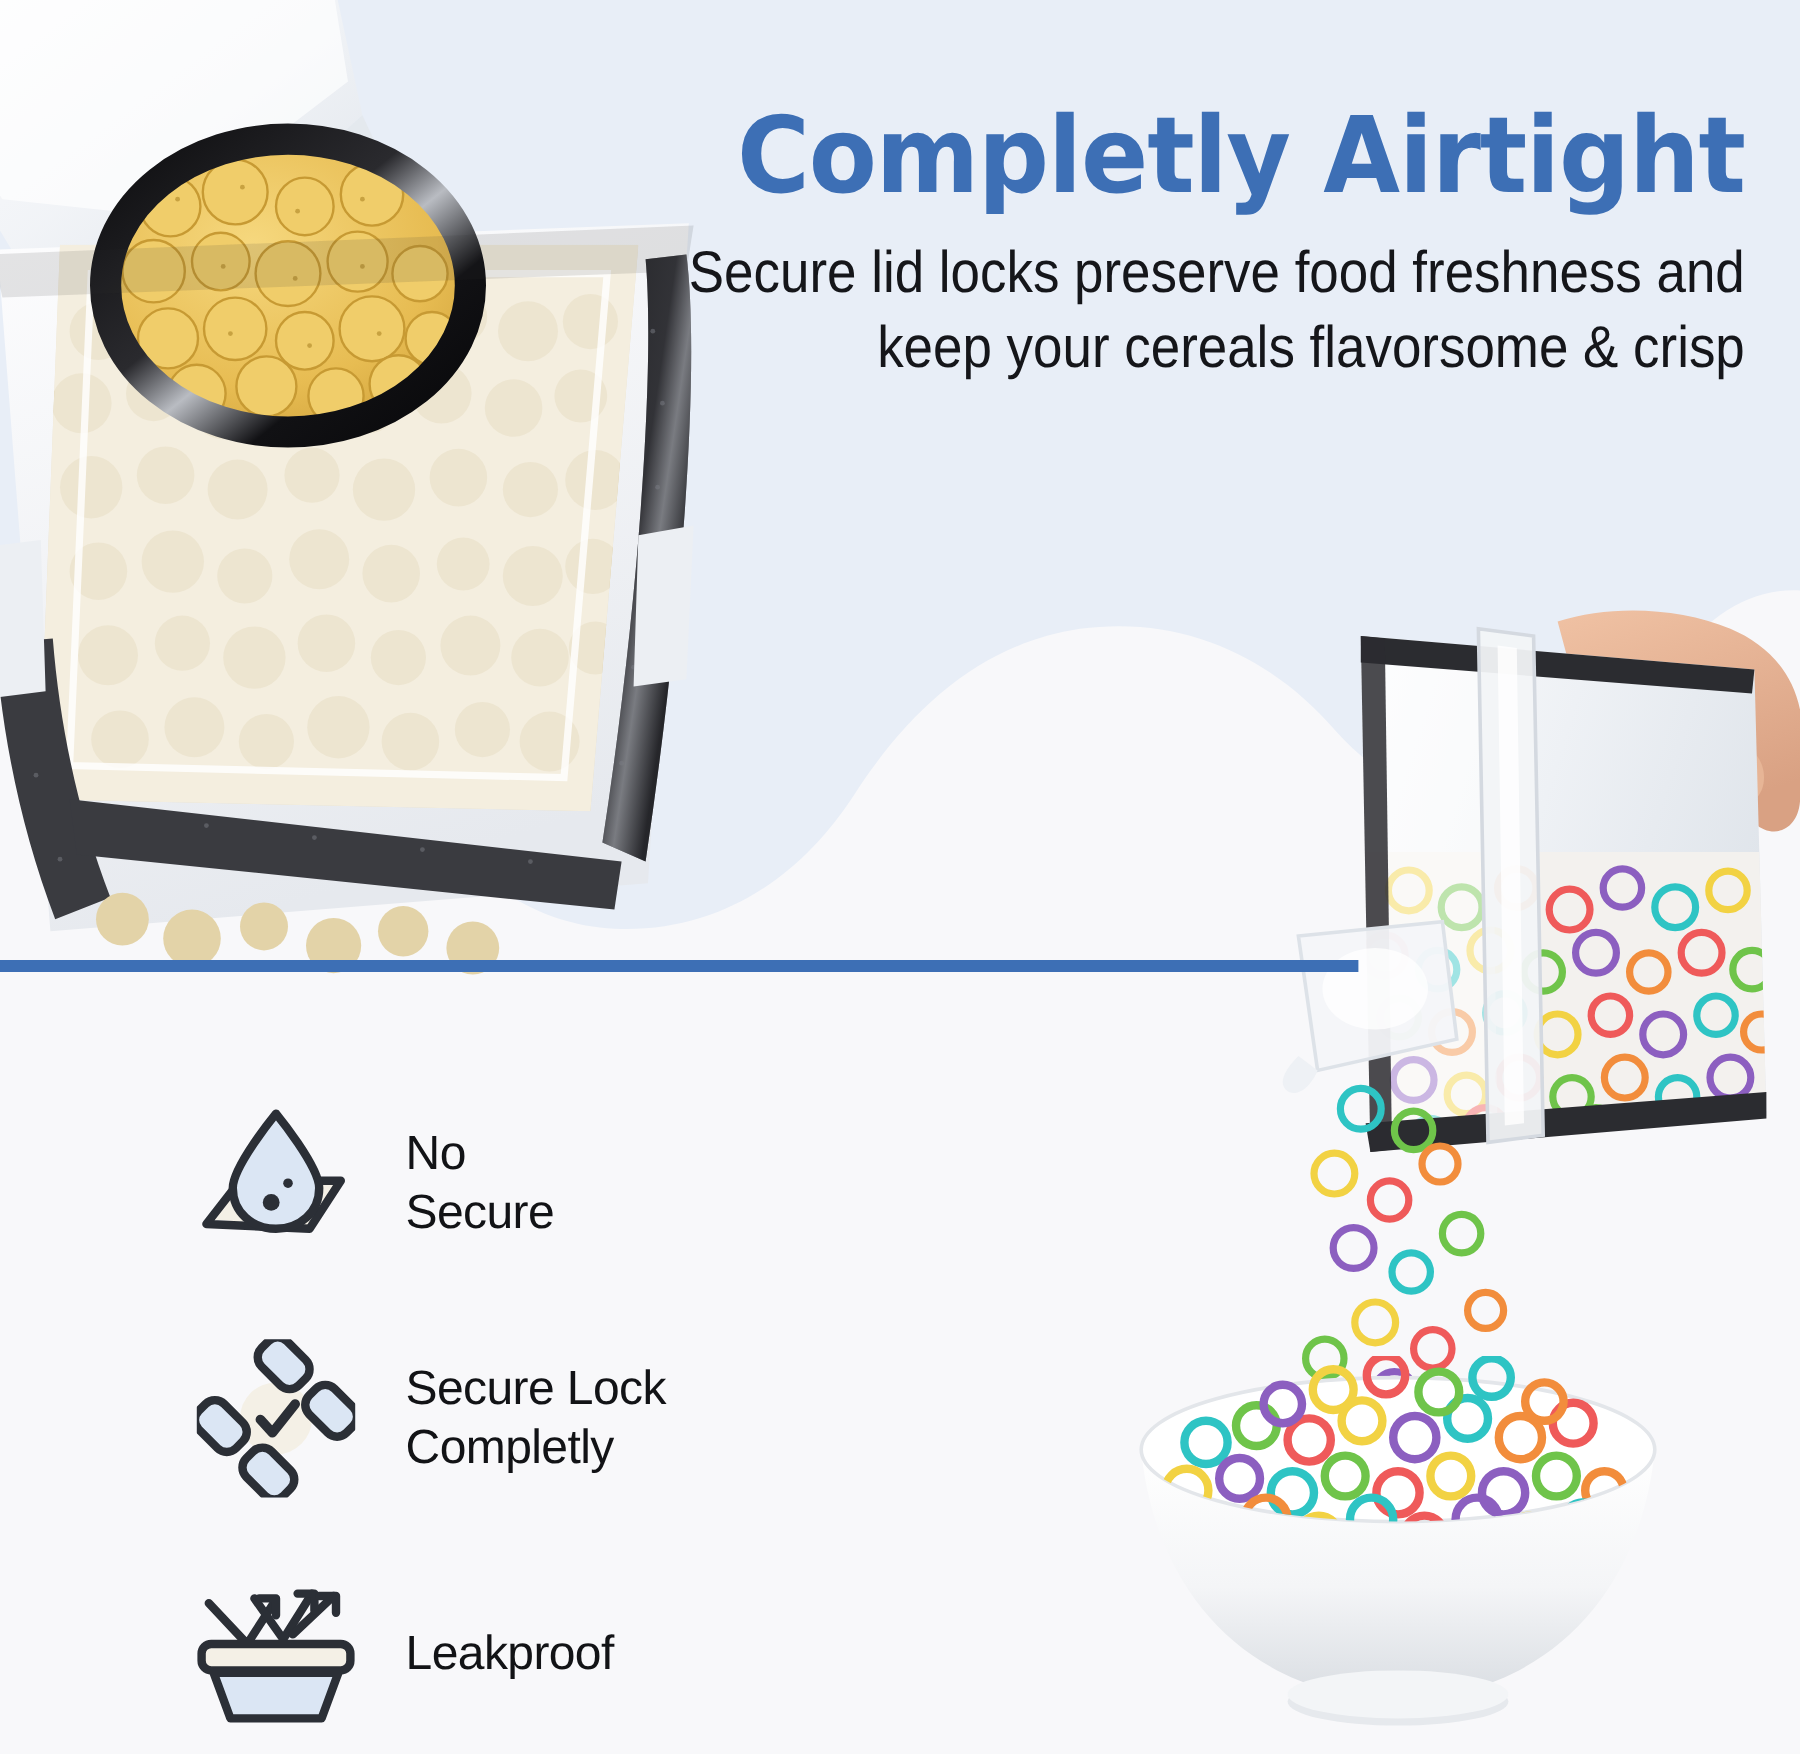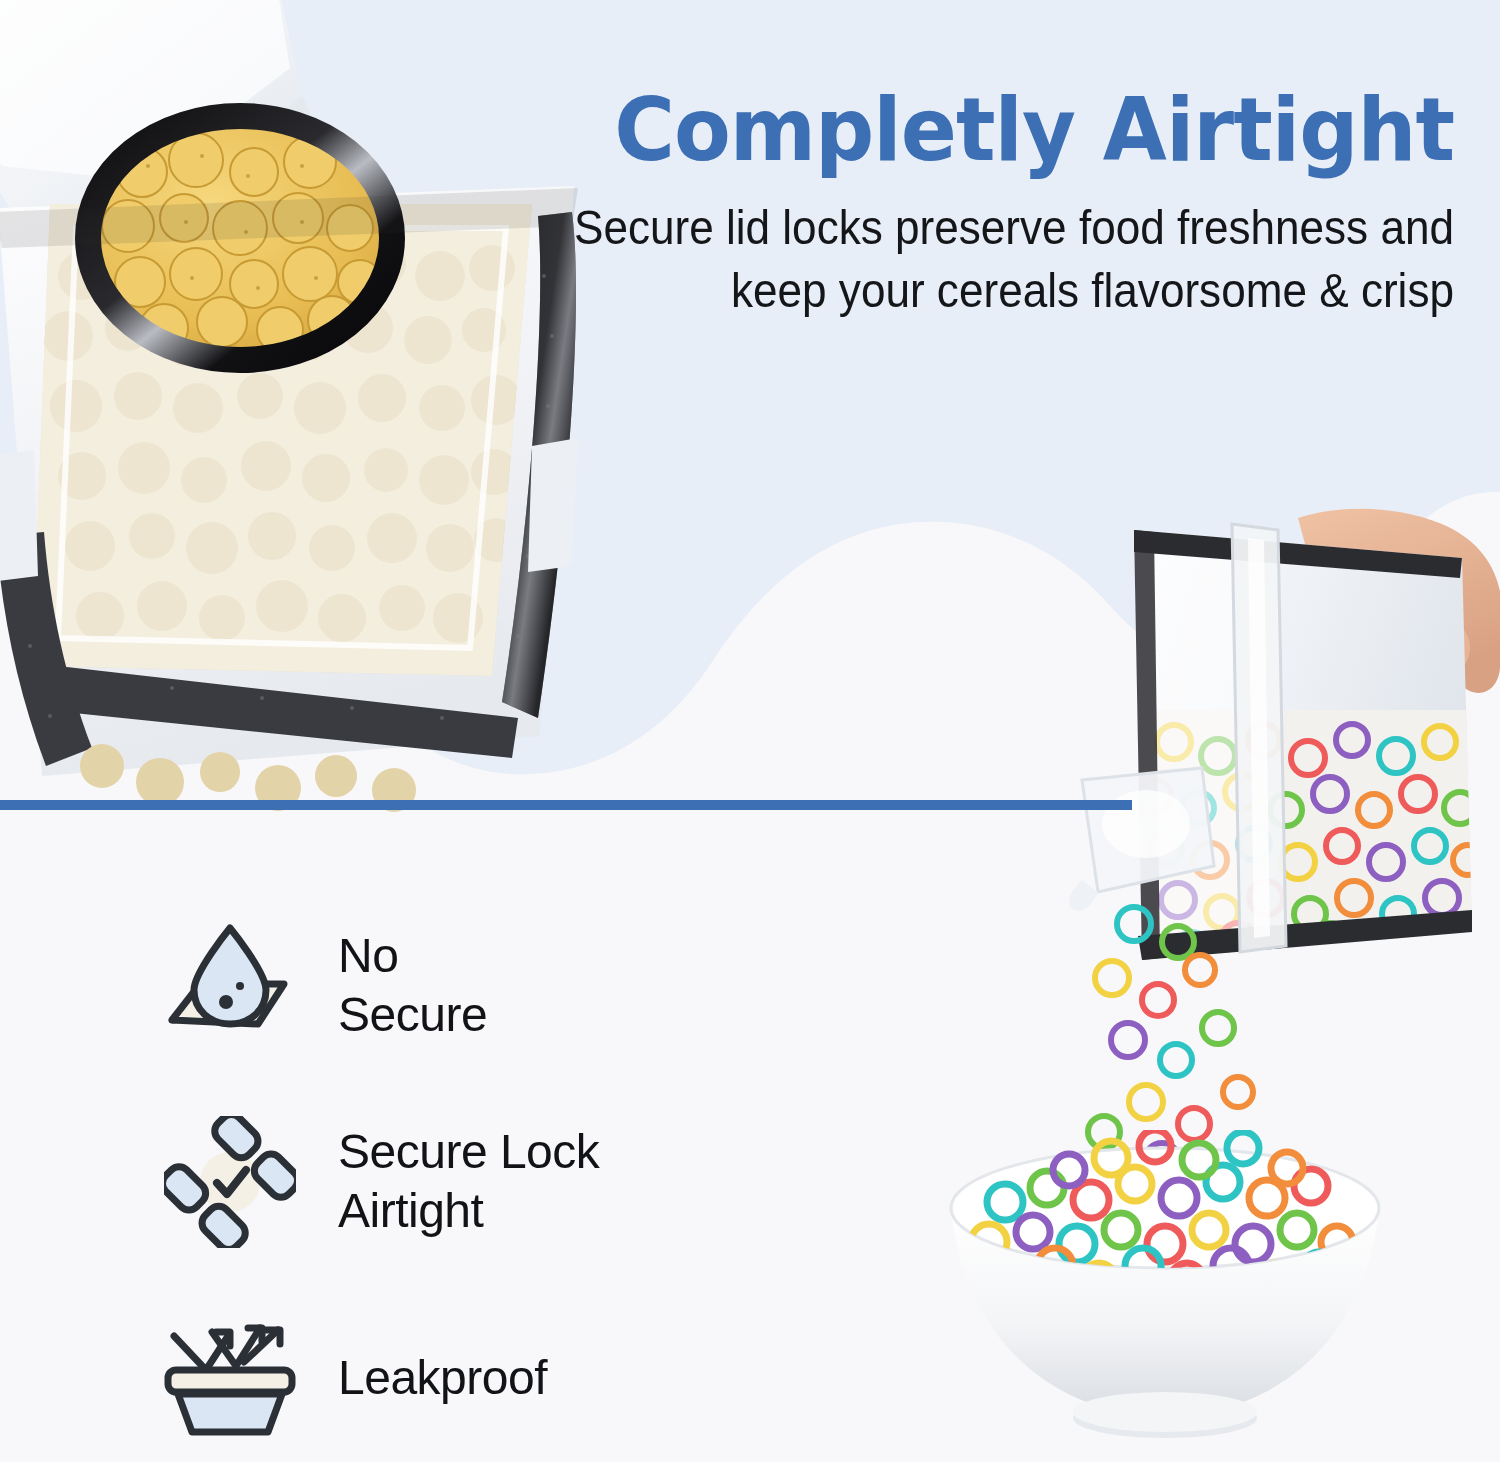--- a/index.html
+++ b/index.html
@@ -36,21 +36,21 @@
     white-space:nowrap;
   }
   .subline div{display:block;}
 
   
   .features{position:absolute;left:150px;top:888px;width:560px;}
   .feat{display:flex;align-items:center;height:196px;}
   .feat .ico{width:160px;flex:0 0 160px;display:flex;align-items:center;justify-content:center;}
   .feat .lbl{
     font-family:"Liberation Sans","DejaVu Sans",sans-serif;
-    font-size:48px;line-height:1.22;color:#121316;
+    font-size:40px;line-height:1.22;color:#121316;
     letter-spacing:-.5px;margin-left:28px;
   }
   .feat .lbl span{display:block;}
 
   
   .photo{position:absolute;}
   .ph-tl{left:-28px;top:-24px;width:660px;height:838px;}
   .ph-br{left:1042px;top:500px;width:468px;height:680px;}
   .ph-bowl{left:905px;top:1130px;width:520px;height:330px;}
 </style>
@@ -434,21 +434,21 @@
               <rect x="72" y="14" width="44" height="30" rx="11" fill="#dbe6f4"></rect>
               <rect x="16" y="88" width="44" height="30" rx="11" fill="#dbe6f4"></rect>
               <rect x="72" y="88" width="44" height="30" rx="11" fill="#dbe6f4"></rect>
             </g>
           </g>
           <path d="M53,67 L63,78 L82,54" fill="none" stroke="#2b2f36" stroke-width="8" stroke-linecap="round" stroke-linejoin="round"></path>
         </svg>
       </div>
       <div class="lbl">
         <span>Secure Lock</span>
-        <span>Airtight</span>
+        <span>Completly</span>
       </div>
     </div>
 
     <div class="feat">
       <div class="ico">
         <svg width="136" height="128" viewBox="0 0 136 128">
           <g fill="none" stroke="#2b2f36" stroke-width="7" stroke-linecap="round" stroke-linejoin="round">
             <path d="M12,22 L44,56 L66,22"></path>
             <path d="M50,18 L74,52 L98,14"></path>
             <path d="M82,48 L116,16"></path>

